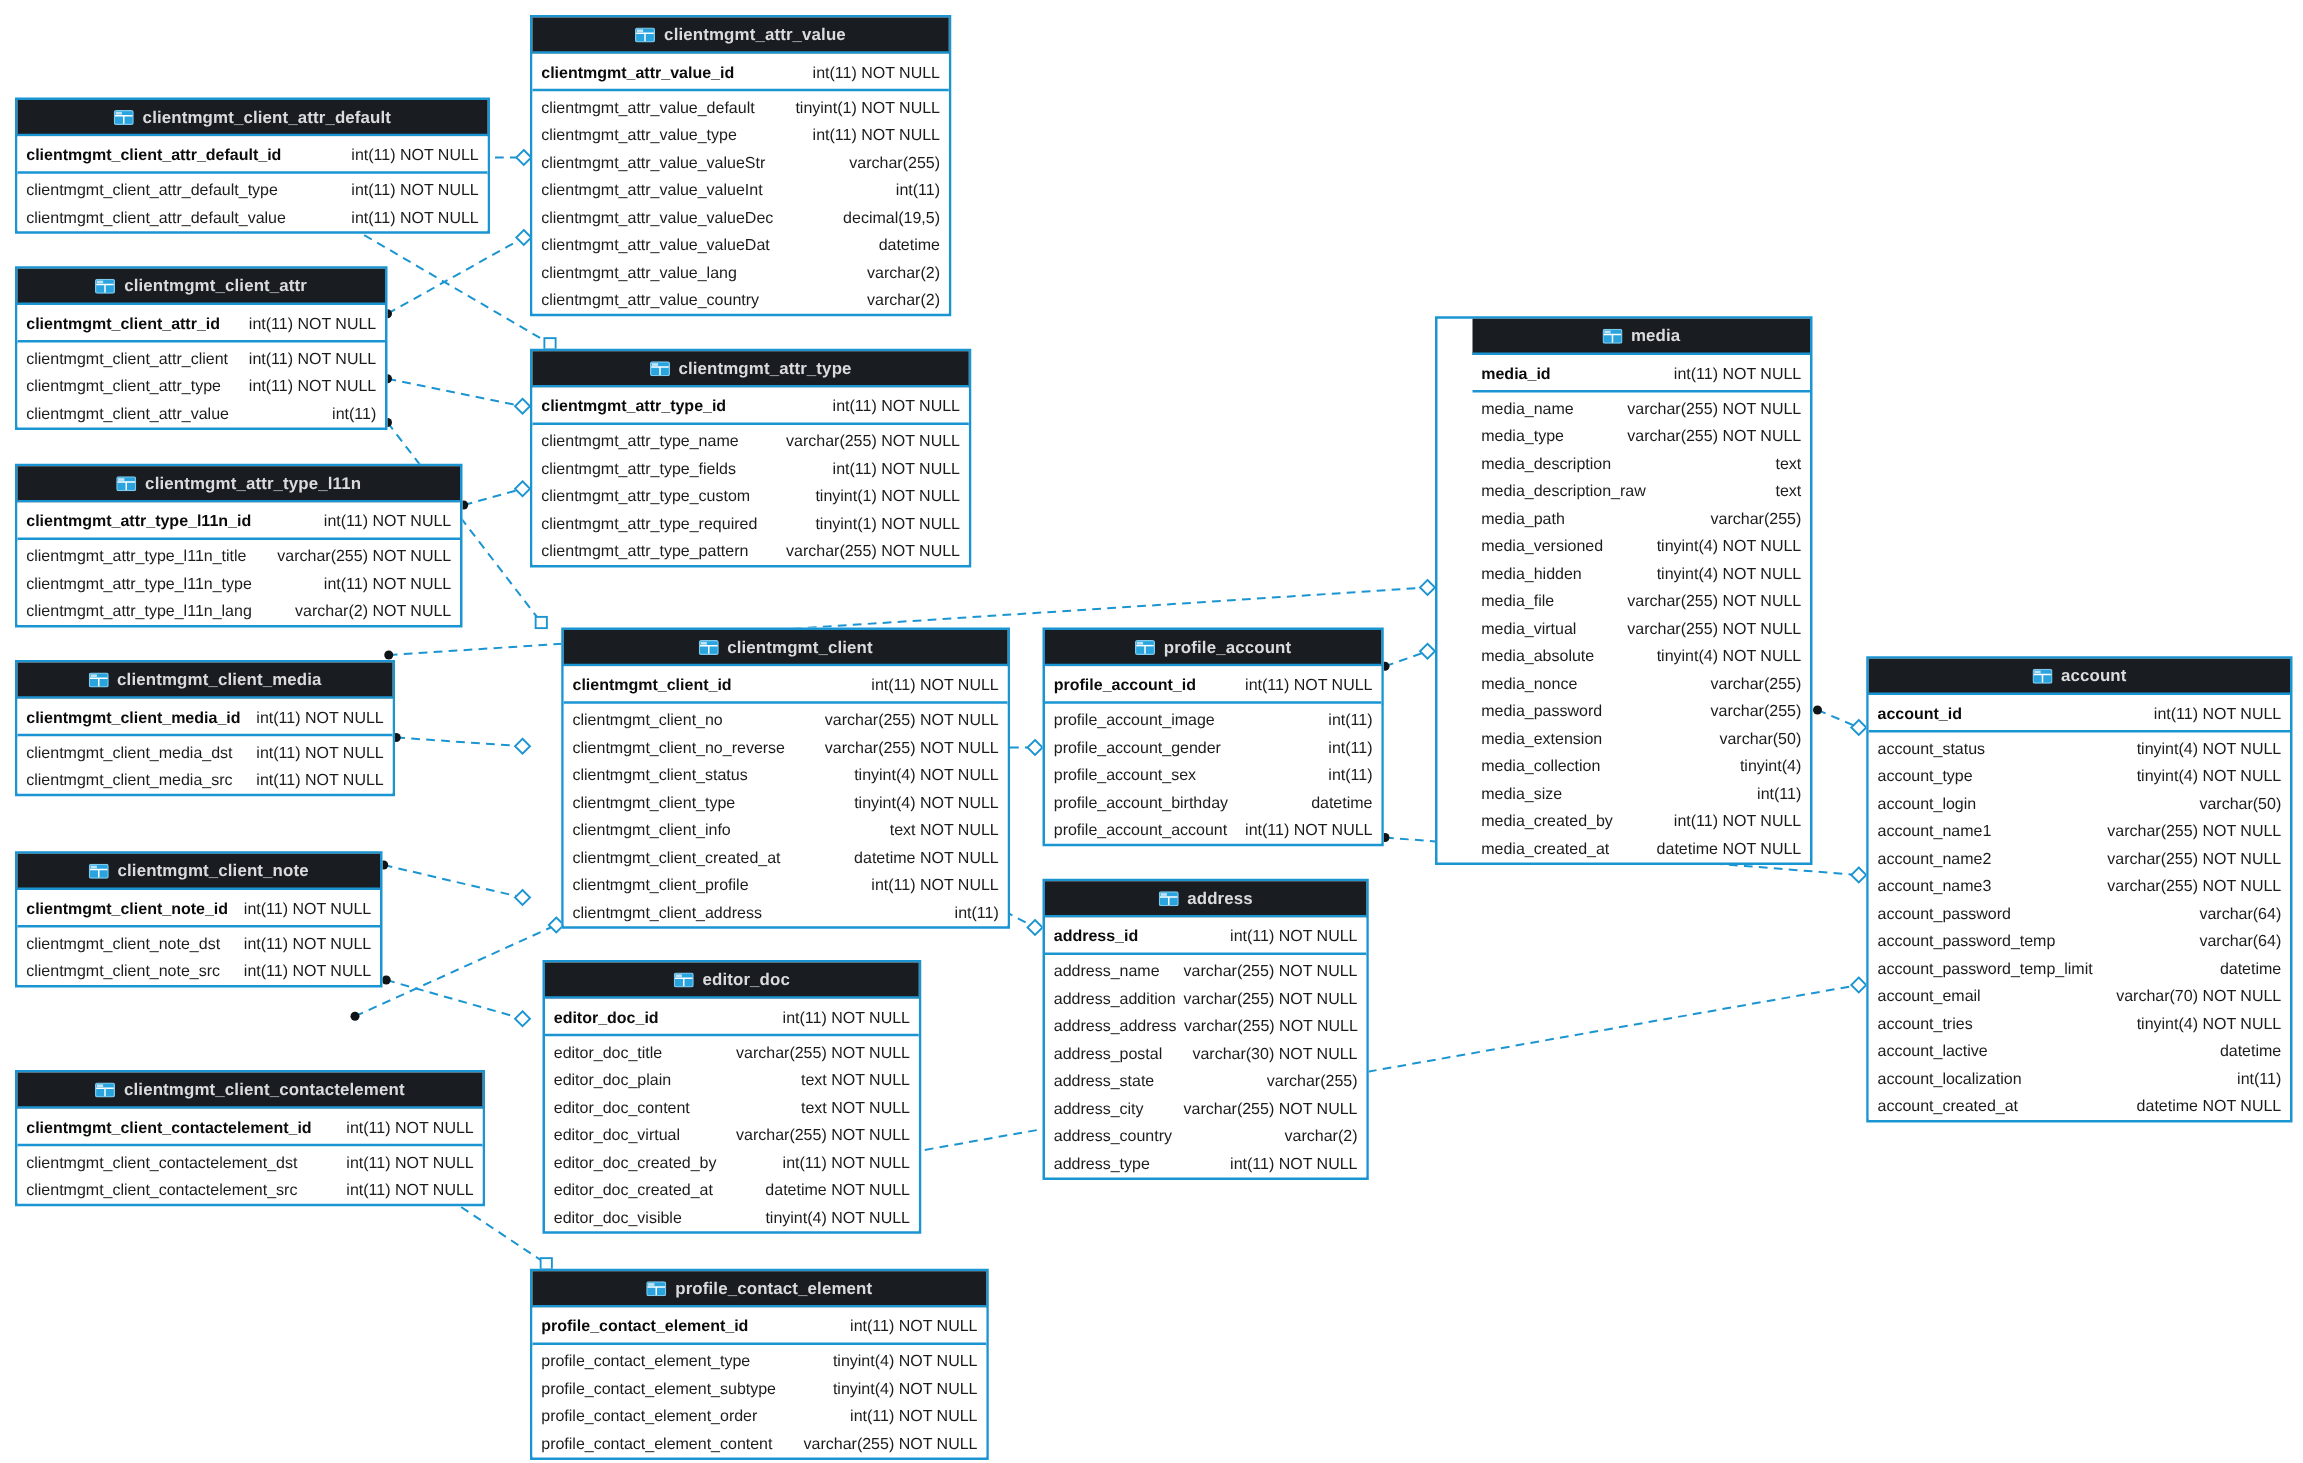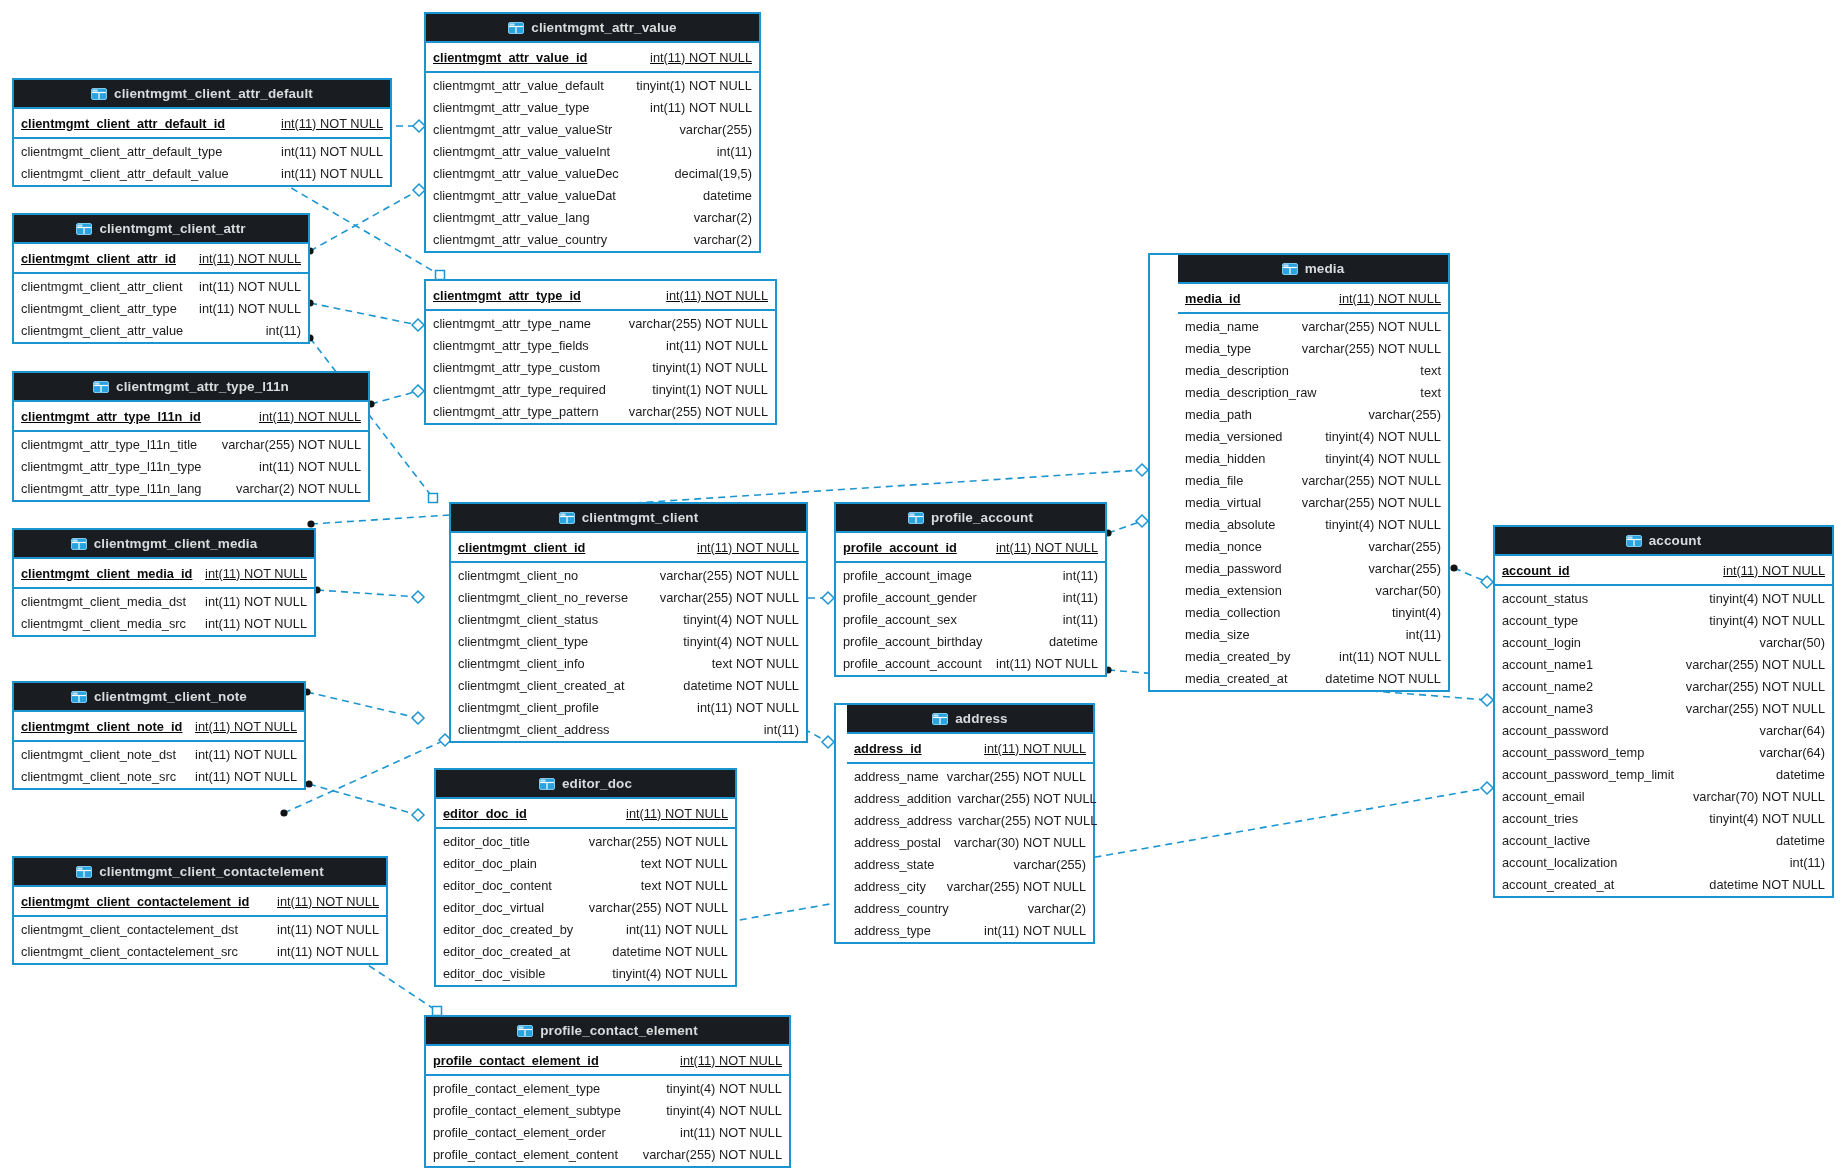--- a/index.html
+++ b/index.html
@@ -7,21 +7,21 @@
   #canvas{position:relative;width:1842px;height:1170px;background:#ffffff;overflow:hidden;}
   #rel-layer{position:absolute;left:0;top:0;z-index:0;}
   .table{position:absolute;z-index:1;border:2px solid #1b95d2;background:#ffffff;box-sizing:border-box;}
   .thead{height:27px;background:#191c20;display:flex;align-items:center;justify-content:center;
          gap:7px;border-bottom:2px solid #1b95d2;cursor:move;font-weight:bold;}
   .ttitle{color:#d9dbdd;font-size:13.5px;letter-spacing:.1px;white-space:nowrap;}
   .ticon{display:flex;align-items:center;}
   .row{display:flex;justify-content:space-between;align-items:center;gap:6px;
        padding:0 7px;height:22px;background:#ffffff;}
   .row .fname,.row .ftype{white-space:nowrap;font-size:12.8px;color:#1c1c1c;}
-  .pk{height:28px;border-bottom:2px solid #1b95d2;text-decoration:underline;}
+  .pk{height:28px;border-bottom:2px solid #1b95d2;}
   .pk .fname{font-weight:bold;color:#0b0b0b;}
   .rows{padding:1px 0;}
 </style>
 </head>
 <body>
 
 <div id="canvas">
   <svg id="rel-layer" width="1842" height="1170">
       <line x1="360" y1="126" x2="419" y2="126" stroke="#1b95d2" stroke-width="1.6" stroke-dasharray="7 5"></line>
       <circle cx="360" cy="126" r="3.6" fill="#101417"></circle>
@@ -181,20 +181,31 @@
     <span class="fname">clientmgmt_client_attr_type</span>
     <span class="ftype">int(11) NOT NULL</span>
   </div>
         <div class="row">
     <span class="fname">clientmgmt_client_attr_value</span>
     <span class="ftype">int(11)</span>
   </div>
       </div>
   </div>
     <div class="table" style="left: 424px; top: 279px; width: 353px;">
+    <div class="thead">
+      <span class="ticon">
+        <svg width="16" height="12" viewBox="0 0 16 12">
+          <rect x="0.5" y="0.5" width="15" height="11" rx="1.5" fill="#2aa4de" stroke="#7fc9ec"></rect>
+          <line x1="1" y1="4.5" x2="15" y2="4.5" stroke="#ffffff" stroke-width="1.2"></line>
+          <line x1="8" y1="4.5" x2="8" y2="11" stroke="#ffffff" stroke-width="1.2"></line>
+          <rect x="1.5" y="1.5" width="5" height="2.2" fill="#bfe4f7"></rect>
+        </svg>
+      </span>
+      <span class="ttitle">clientmgmt_attr_type</span>
+    </div>
     <div class="row pk">
       <span class="fname">clientmgmt_attr_type_id</span>
       <span class="ftype">int(11) NOT NULL</span>
     </div>
     <div class="rows">
         <div class="row">
     <span class="fname">clientmgmt_attr_type_name</span>
     <span class="ftype">varchar(255) NOT NULL</span>
   </div>
         <div class="row">
@@ -383,21 +394,21 @@
         <div class="row">
     <span class="fname">clientmgmt_client_note_dst</span>
     <span class="ftype">int(11) NOT NULL</span>
   </div>
         <div class="row">
     <span class="fname">clientmgmt_client_note_src</span>
     <span class="ftype">int(11) NOT NULL</span>
   </div>
       </div>
   </div>
-    <div class="table" style="left: 834px; top: 703px; width: 261px; padding-left: 11px;">
+    <div class="table" style="left: 834px; top: 703px; width: 261px;">
     <div class="thead">
       <span class="ticon">
         <svg width="16" height="12" viewBox="0 0 16 12">
           <rect x="0.5" y="0.5" width="15" height="11" rx="1.5" fill="#2aa4de" stroke="#7fc9ec"></rect>
           <line x1="1" y1="4.5" x2="15" y2="4.5" stroke="#ffffff" stroke-width="1.2"></line>
           <line x1="8" y1="4.5" x2="8" y2="11" stroke="#ffffff" stroke-width="1.2"></line>
           <rect x="1.5" y="1.5" width="5" height="2.2" fill="#bfe4f7"></rect>
         </svg>
       </span>
       <span class="ttitle">address</span>

